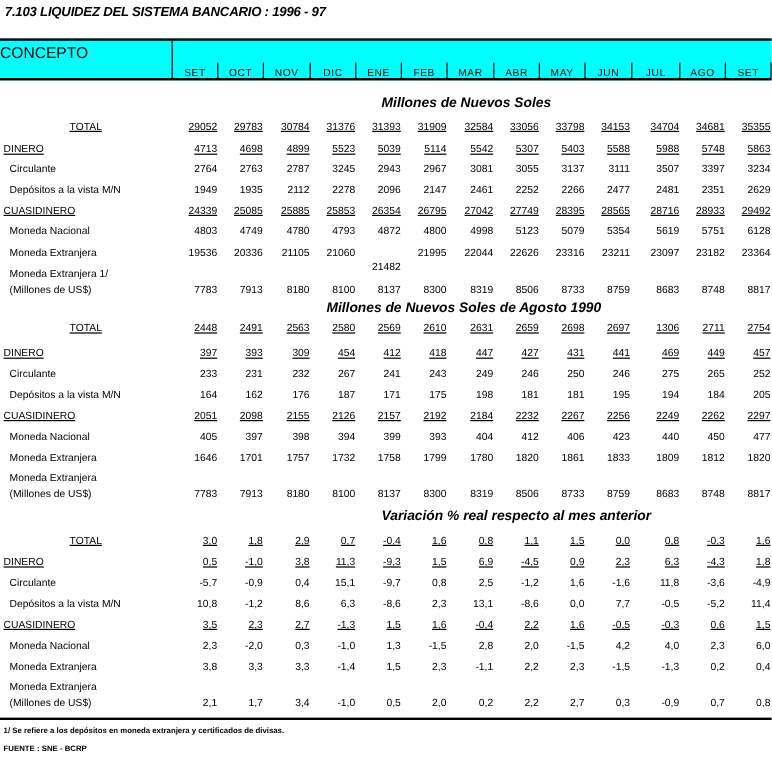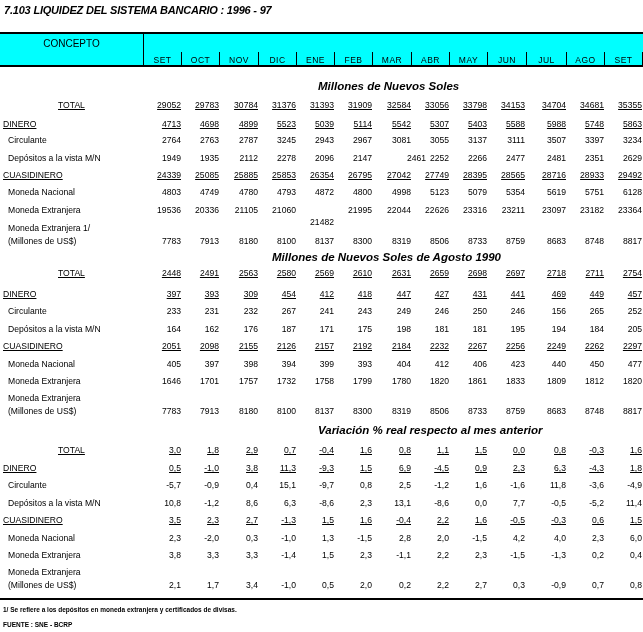--- a/index.html
+++ b/index.html
@@ -14,21 +14,21 @@
   }
   
   .hdr {
     position: absolute; left: 0; top: 32px; width: 643px; height: 35px;
     background: #00ffff; border-top: 2px solid #000; border-bottom: 2px solid #000;
     box-sizing: border-box;
   }
   .hdr .concept {
     position: absolute; left: 0; top: 0; width: 144px; height: 31px;
     border-right: 1px solid #000; box-sizing: border-box;
-    font-size: 10px; text-align: center; line-height: 20px;
+    font-size: 13px; line-height: 20px;
   }
   .hdr .year {
     position: absolute; top: 0; height: 18px; border-bottom: 1px solid #000;
     border-right: 1px solid #000; box-sizing: border-box;
     font-size: 11px; font-weight: bold; text-align: center; line-height: 20px;
     text-decoration: underline; letter-spacing: 1px;
   }
   .hdr .month {
     position: absolute; top: 18px; height: 13px; border-right: 1px solid #000;
     box-sizing: border-box; font-size: 8.5px; text-align: center; line-height: 16px;
@@ -123,21 +123,21 @@
       <div class="v" style="left: 606px;">3234</div>
     </div>
     <div class="row" style="top: 150px;">
       <div class="lbl ind">Depósitos a la vista M/N</div>
       <div class="v" style="left: 145px;">1949</div>
       <div class="v" style="left: 183px;">1935</div>
       <div class="v" style="left: 222px;">2112</div>
       <div class="v" style="left: 260px;">2278</div>
       <div class="v" style="left: 298px;">2096</div>
       <div class="v" style="left: 336px;">2147</div>
-      <div class="v" style="left: 390px;">2461</div>
+      <div class="v" style="left: 375px;">2461</div>
       <div class="v" style="left: 413px;">2252</div>
       <div class="v" style="left: 451px;">2266</div>
       <div class="v" style="left: 489px;">2477</div>
       <div class="v" style="left: 530px;">2481</div>
       <div class="v" style="left: 568px;">2351</div>
       <div class="v" style="left: 606px;">2629</div>
     </div>
     <div class="row" style="top: 167px;">
       <div class="lbl u">CUASIDINERO</div>
       <div class="v u" style="left: 145px;">24339</div>
@@ -209,21 +209,21 @@
       <div class="v u" style="left: 145px;">2448</div>
       <div class="v u" style="left: 183px;">2491</div>
       <div class="v u" style="left: 222px;">2563</div>
       <div class="v u" style="left: 260px;">2580</div>
       <div class="v u" style="left: 298px;">2569</div>
       <div class="v u" style="left: 336px;">2610</div>
       <div class="v u" style="left: 375px;">2631</div>
       <div class="v u" style="left: 413px;">2659</div>
       <div class="v u" style="left: 451px;">2698</div>
       <div class="v u" style="left: 489px;">2697</div>
-      <div class="v u" style="left: 530px;">2718</div>
+      <div class="v u" style="left: 530px;">1306</div>
       <div class="v u" style="left: 568px;">2711</div>
       <div class="v u" style="left: 606px;">2754</div>
     </div>
     <div class="row" style="top: 286px;">
       <div class="lbl u">DINERO</div>
       <div class="v u" style="left: 145px;">397</div>
       <div class="v u" style="left: 183px;">393</div>
       <div class="v u" style="left: 222px;">309</div>
       <div class="v u" style="left: 260px;">454</div>
       <div class="v u" style="left: 298px;">412</div>
@@ -241,21 +241,21 @@
       <div class="v" style="left: 145px;">233</div>
       <div class="v" style="left: 183px;">231</div>
       <div class="v" style="left: 222px;">232</div>
       <div class="v" style="left: 260px;">267</div>
       <div class="v" style="left: 298px;">241</div>
       <div class="v" style="left: 336px;">243</div>
       <div class="v" style="left: 375px;">249</div>
       <div class="v" style="left: 413px;">246</div>
       <div class="v" style="left: 451px;">250</div>
       <div class="v" style="left: 489px;">246</div>
-      <div class="v" style="left: 530px;">156</div>
+      <div class="v" style="left: 530px;">275</div>
       <div class="v" style="left: 568px;">265</div>
       <div class="v" style="left: 606px;">252</div>
     </div>
     <div class="row" style="top: 321px;">
       <div class="lbl ind">Depósitos a la vista M/N</div>
       <div class="v" style="left: 145px;">164</div>
       <div class="v" style="left: 183px;">162</div>
       <div class="v" style="left: 222px;">176</div>
       <div class="v" style="left: 260px;">187</div>
       <div class="v" style="left: 298px;">171</div>

